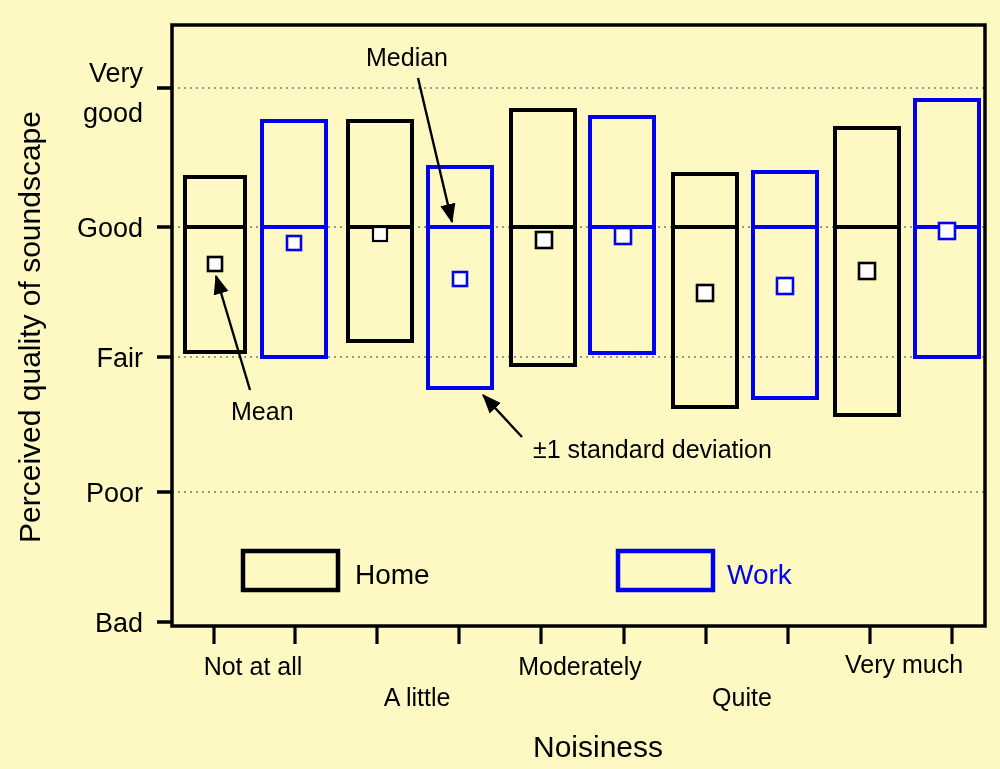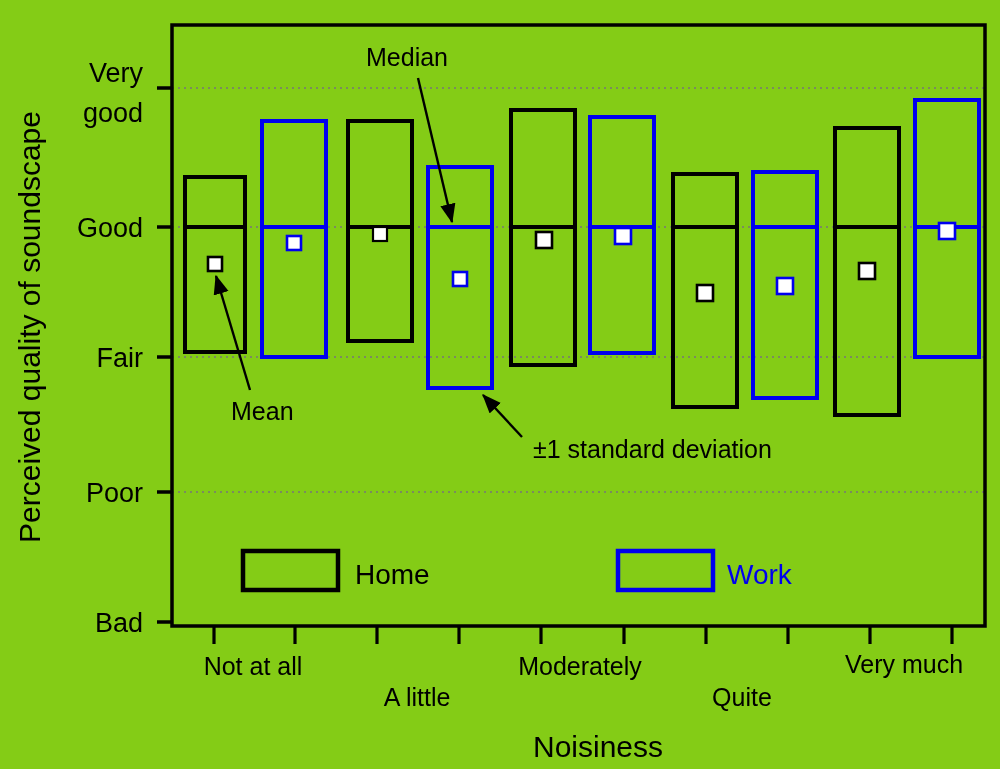--- a/index.html
+++ b/index.html
@@ -4,21 +4,21 @@
 <style>
   html, body {
     margin: 0;
     padding: 0;
     background: #ffffff;
   }
   #page {
     position: relative;
     width: 1000px;
     height: 769px;
-    background: #84cc16;
+    background: #fef9c3;
     font-family: "Liberation Sans", sans-serif;
     overflow: hidden;
   }
   #chart-svg {
     position: absolute;
     left: 0;
     top: 0;
     width: 1000px;
     height: 769px;
     display: block;

